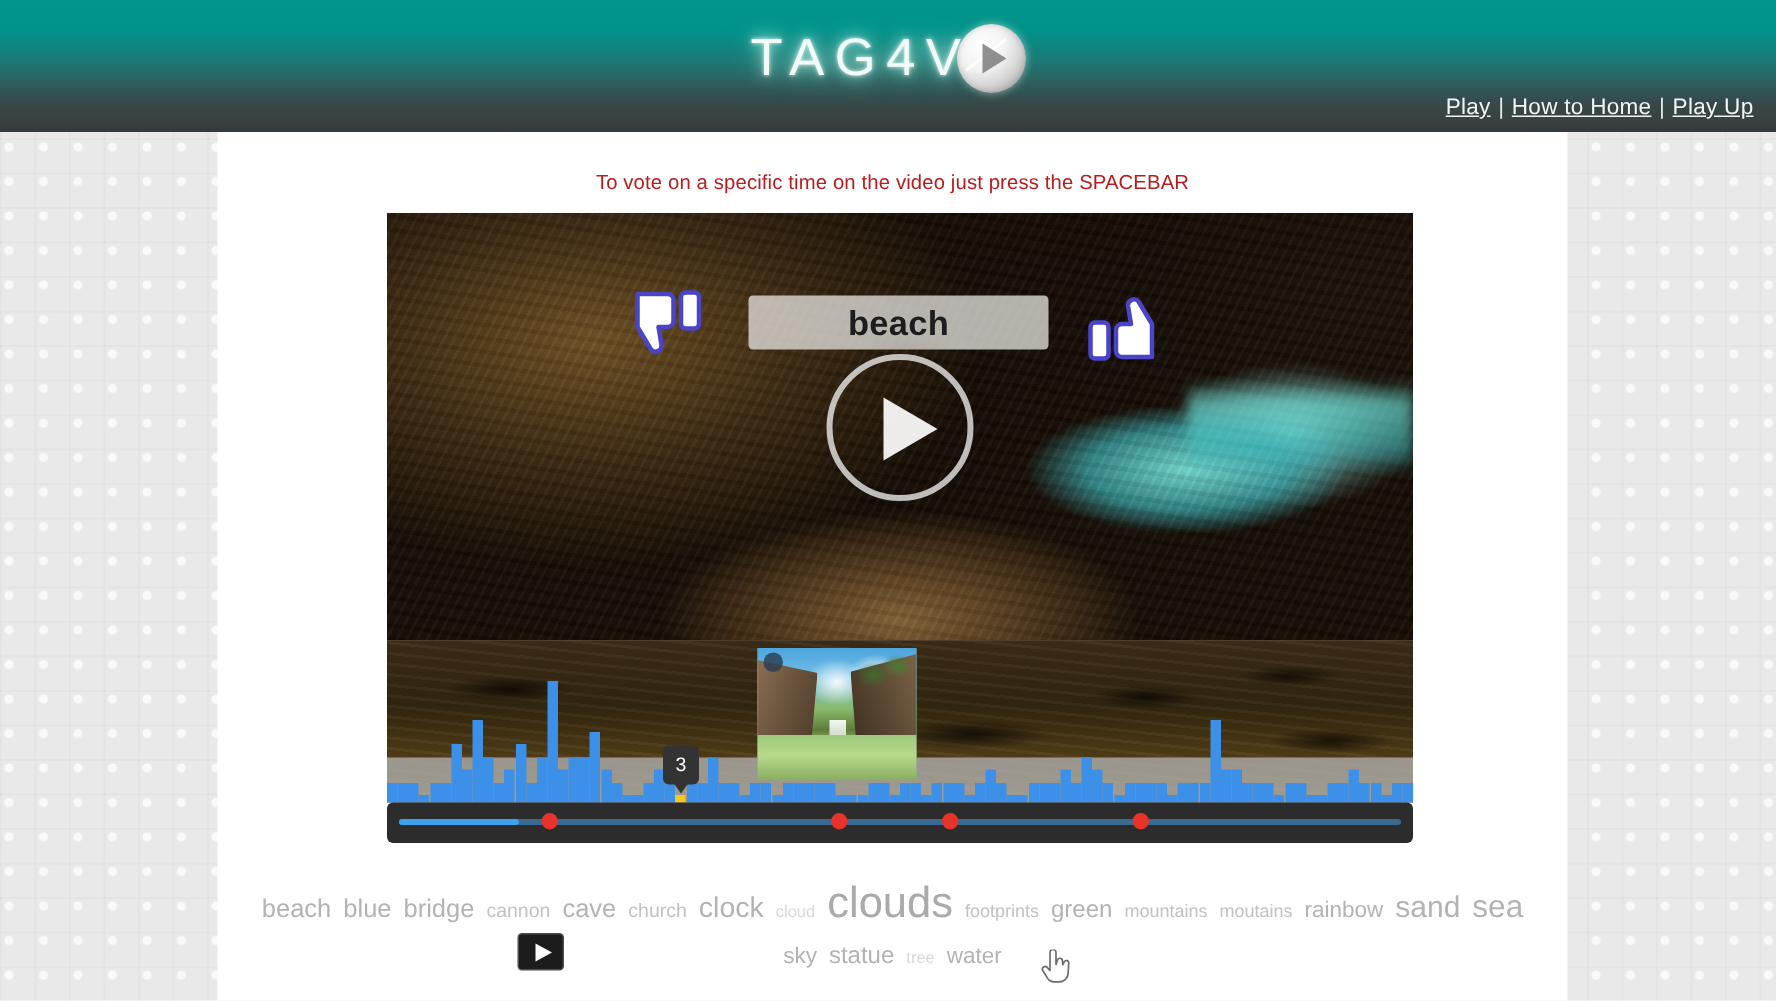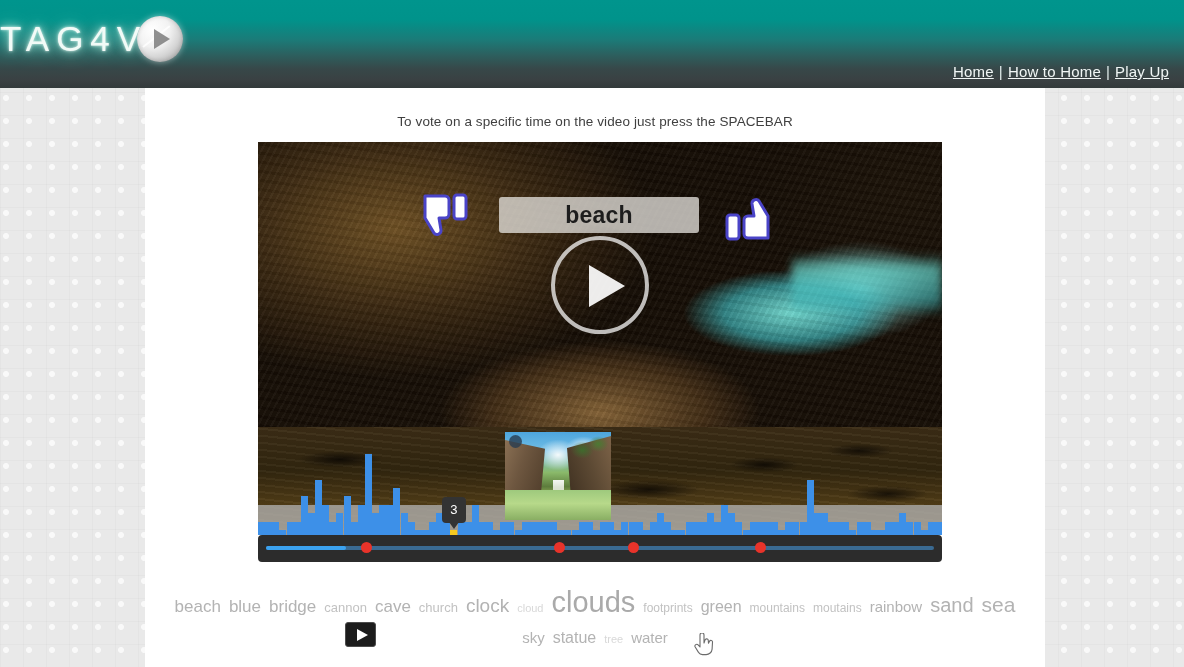--- a/index.html
+++ b/index.html
@@ -22,21 +22,21 @@
   .header {
     position: relative;
     width: 1184px; height: 88px;
     background: linear-gradient(to bottom,
        #00958d 0%, #00938b 22%, #1b7b78 45%, #2c605f 62%, #374849 78%, #3a4042 92%, #333a3b 100%);
     overflow: hidden;
   }
   .logo {
     position: absolute;
     left: 0; right: 0; top: 14px;
-    text-align: left;
+    text-align: center;
     height: 54px;
   }
   .logo-text {
     display: inline-block;
     font-size: 35px;
     letter-spacing: 7px;
     color: #f2fbf7;
     font-weight: 400;
     text-shadow: 0 0 10px rgba(210,255,240,0.95), 0 0 20px rgba(160,255,225,0.6), 0 0 3px rgba(255,255,255,0.9);
     vertical-align: middle;
@@ -85,21 +85,21 @@
 
   
   .content {
     position: absolute;
     left: 145px; top: 88px;
     width: 900px; height: 579px;
     background: #ffffff;
   }
   .instructions {
     text-align: center;
-    color: #404040;
+    color: #b91c1c;
     font-size: 13.5px;
     padding-top: 26px;
     letter-spacing: 0.1px;
   }
 
   
   .player {
     position: absolute;
     left: 113px; top: 54px;
     width: 684px; height: 420px;
@@ -353,21 +353,21 @@
   }
 </style>
 </head>
 <body>
 
 <div class="header">
   <div class="logo">
     <span class="logo-text">TAG4V</span><span class="logo-disc"><span class="shine"></span></span>
   </div>
   <div class="nav">
-    <a href="#">Home</a><span class="sep">|</span><a href="#">How to Home</a><span class="sep">|</span><a href="#">Play Up</a>
+    <a href="#">Play</a><span class="sep">|</span><a href="#">How to Home</a><span class="sep">|</span><a href="#">Play Up</a>
   </div>
 </div>
 
 <div class="content">
 
   <div class="instructions">To vote on a specific time on the video just press the SPACEBAR</div>
 
   <div class="player">
 
     <div class="video">

